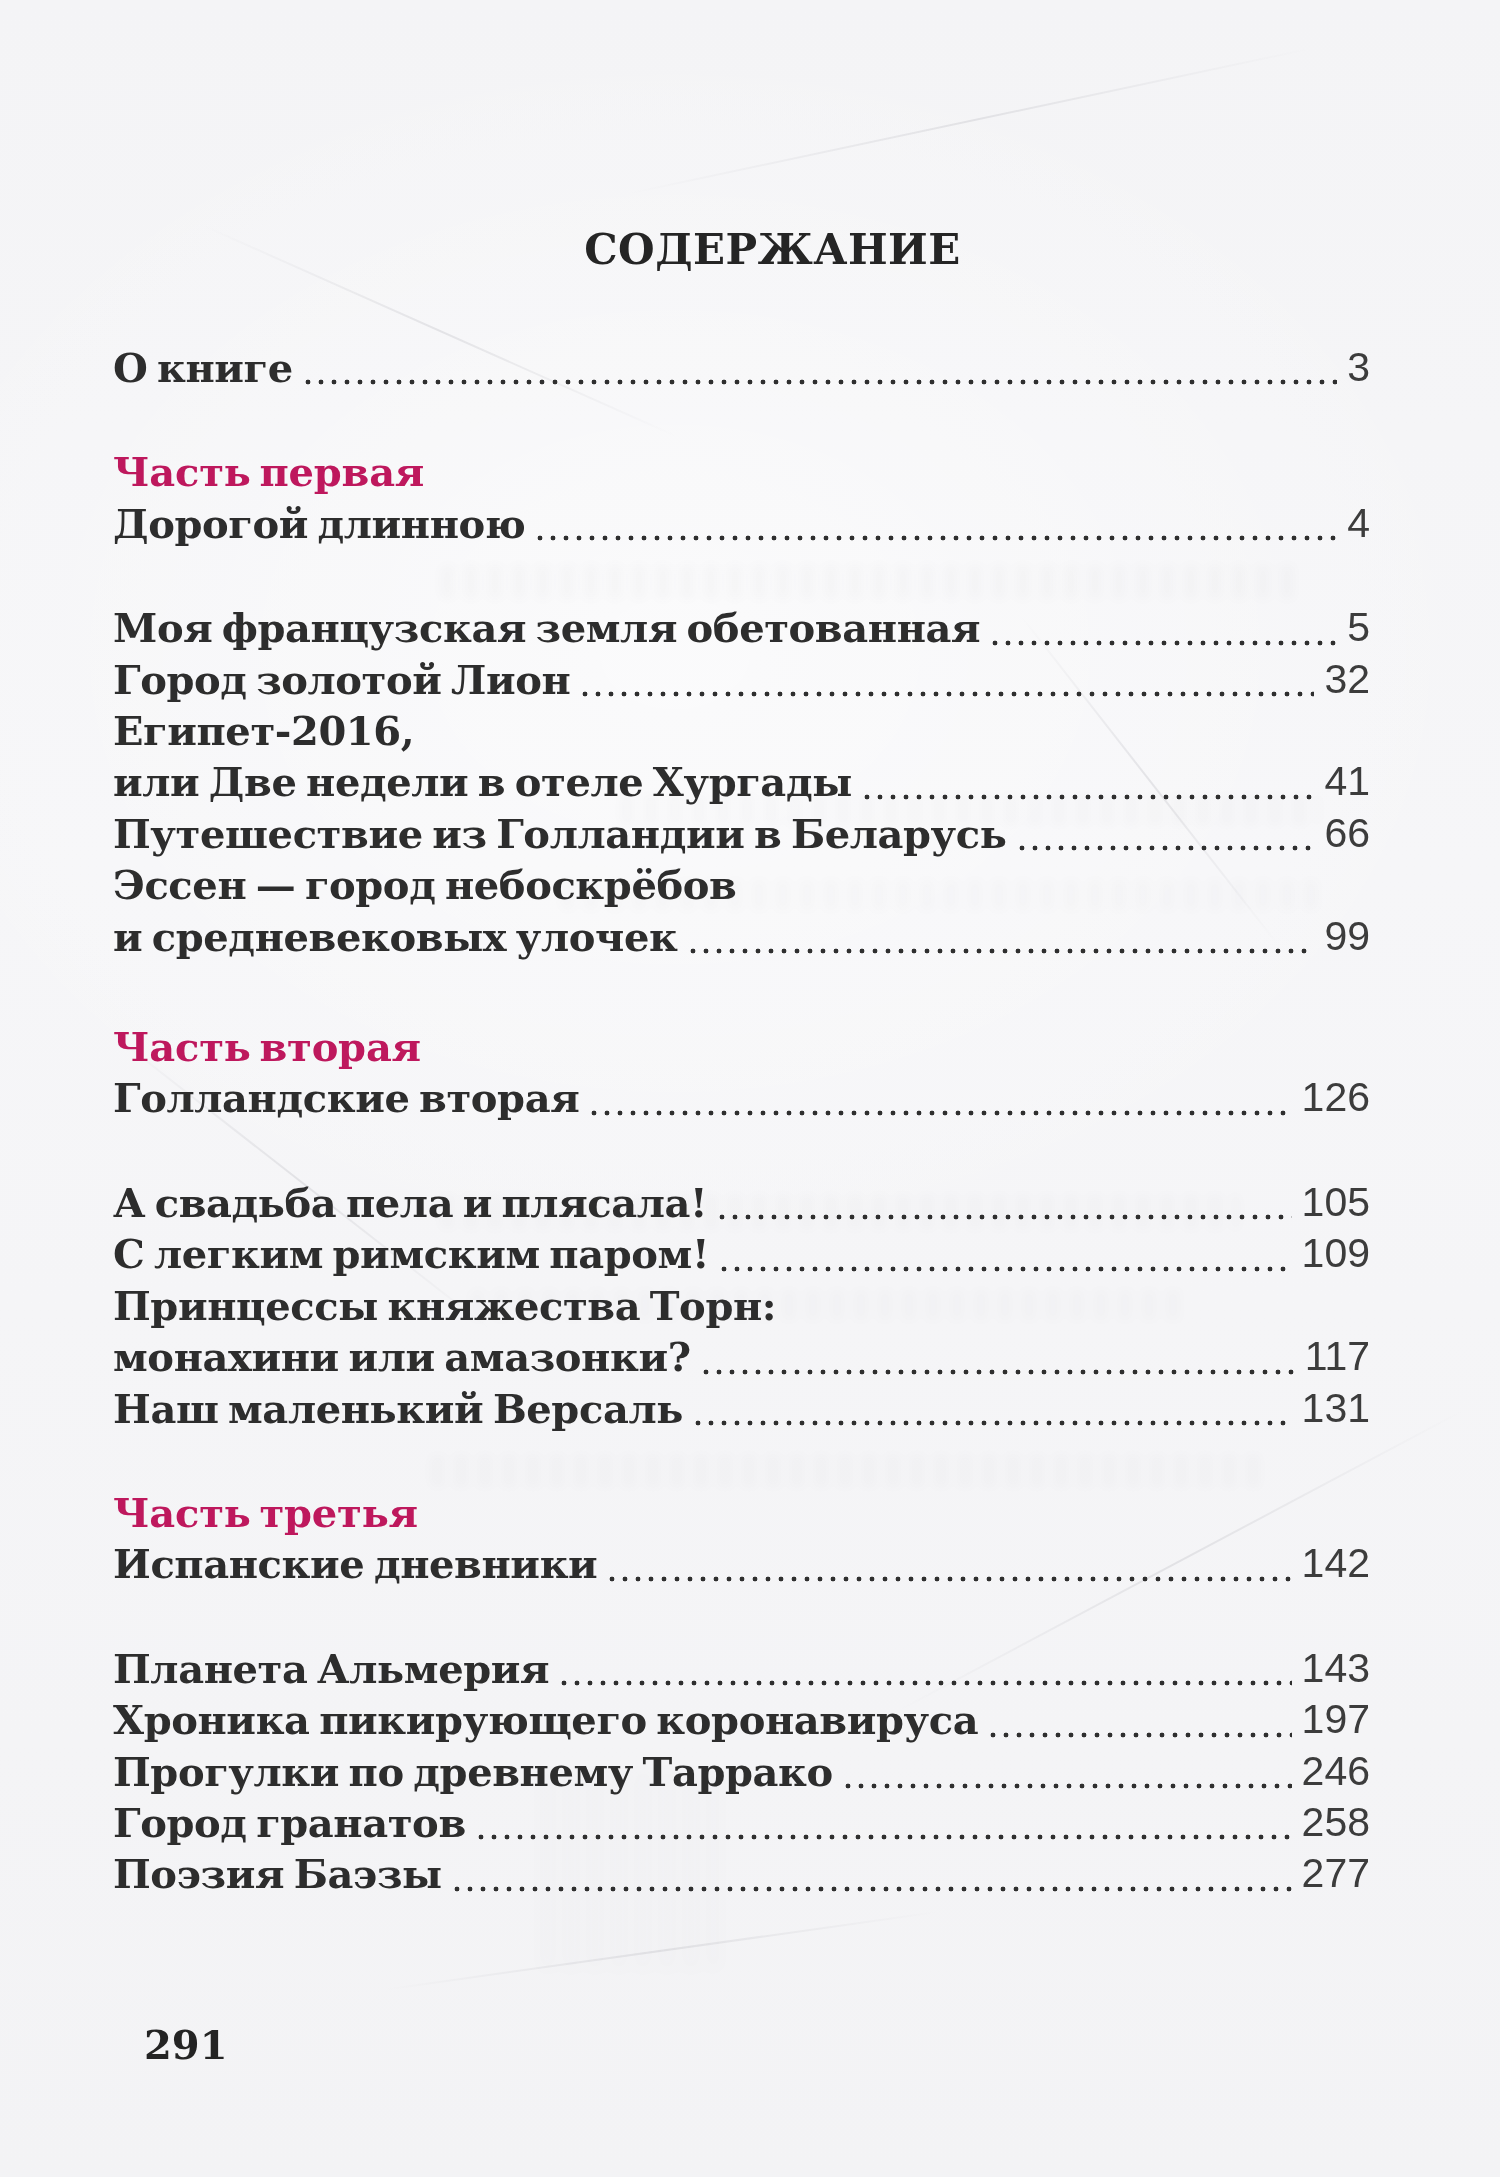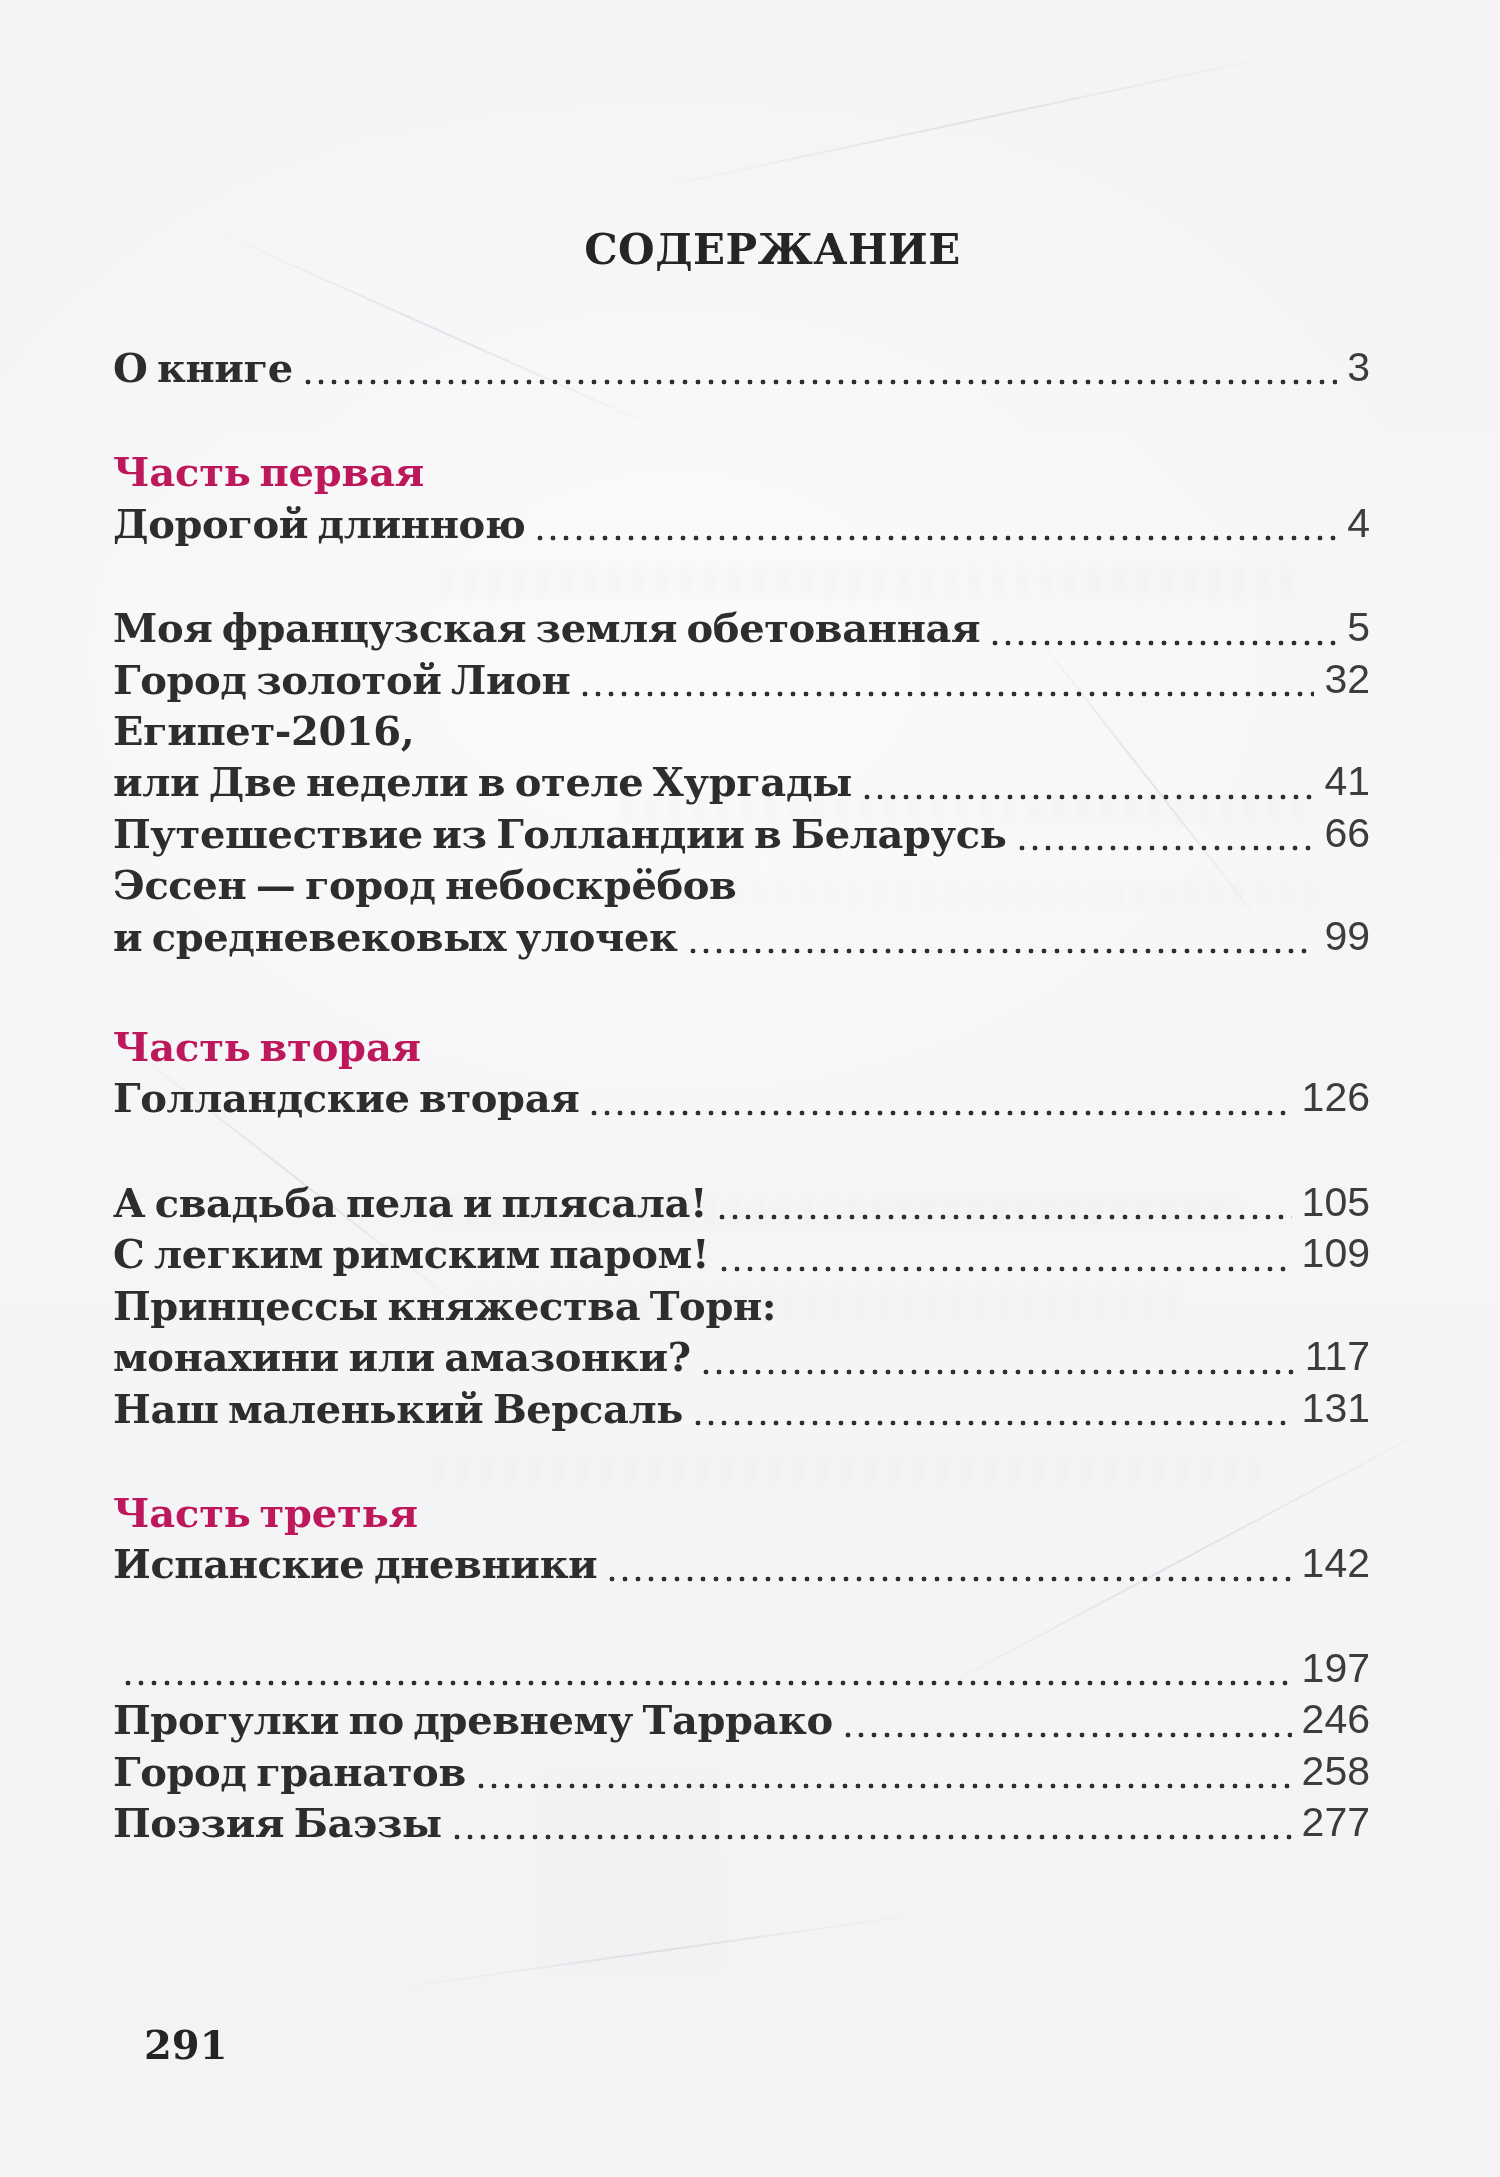--- a/index.html
+++ b/index.html
@@ -237,20 +237,26 @@
 
   </div>
         <div class="row">
     <span class="row-text">Испанские дневники</span>
     <span class="leader"></span>
     <span class="row-page">142</span>
   </div>
       </div>
       <div class="group">
         <div class="row">
+    <span class="row-text">Планета Альмерия</span>
+    <span class="leader"></span>
+    <span class="row-page">143</span>
+  </div>
+        <div class="row">
+    <span class="row-text">Хроника пикирующего коронавируса</span>
     <span class="leader"></span>
     <span class="row-page">197</span>
   </div>
         <div class="row">
     <span class="row-text">Прогулки по древнему Таррако</span>
     <span class="leader"></span>
     <span class="row-page">246</span>
   </div>
         <div class="row">
     <span class="row-text">Город гранатов</span>

